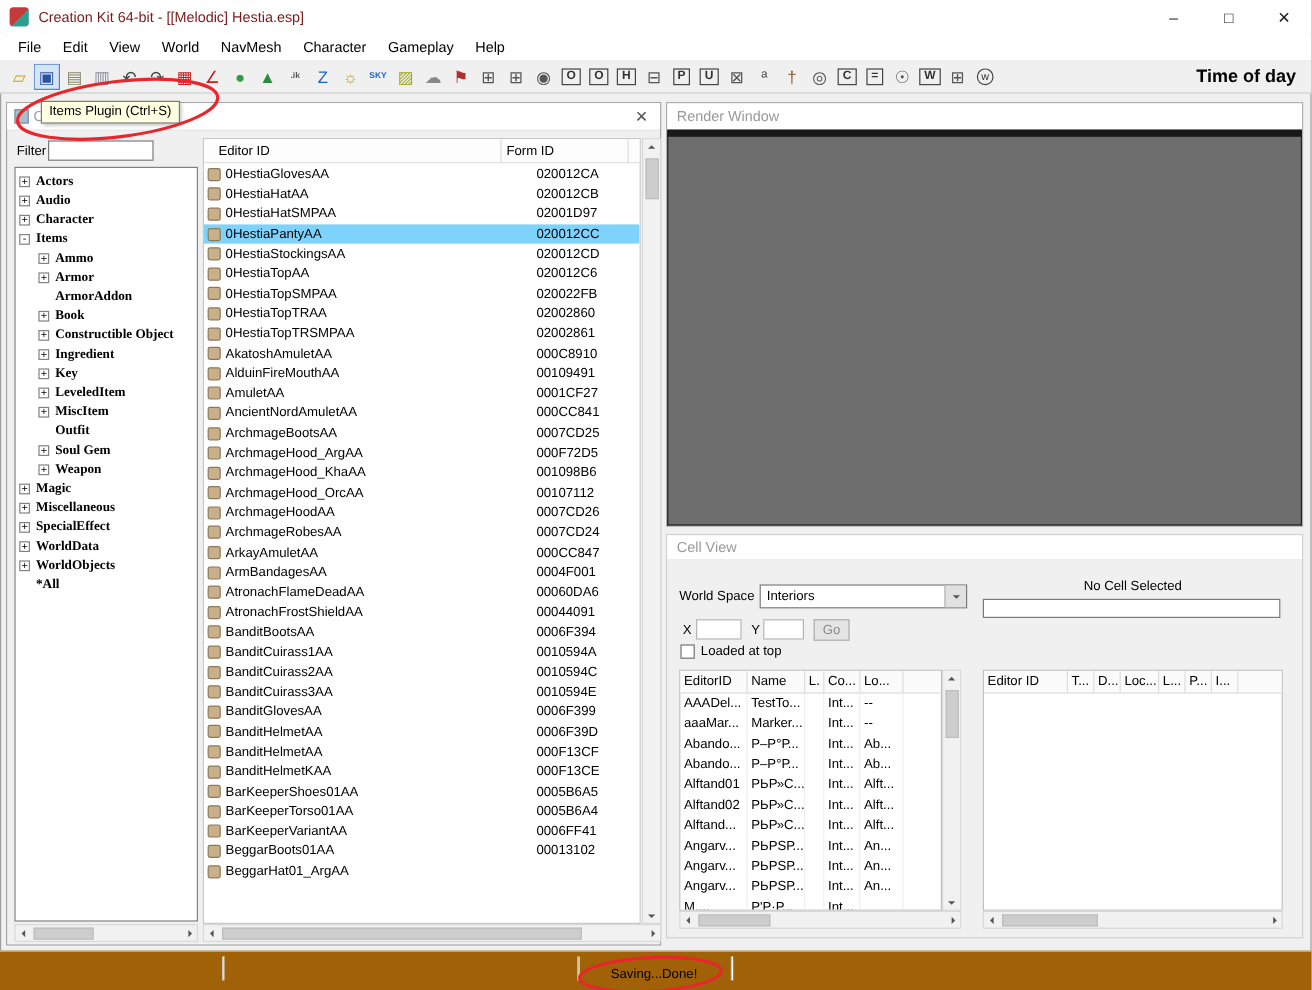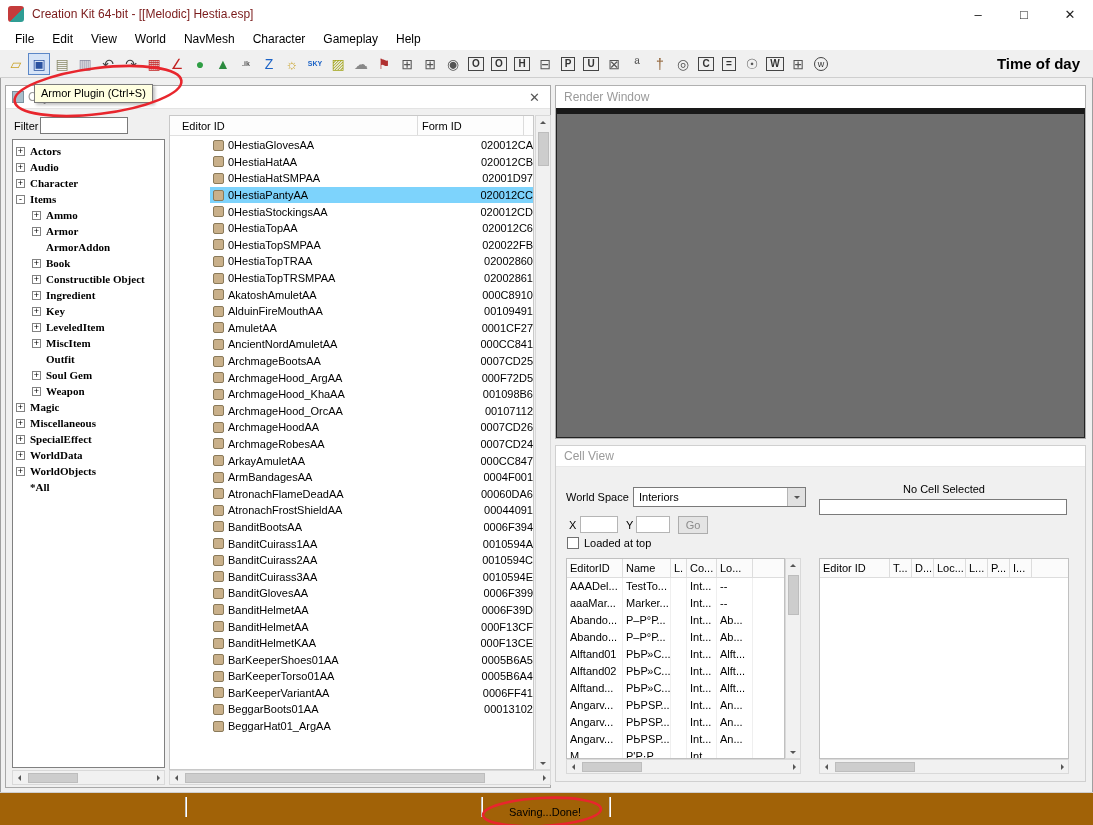--- a/index.html
+++ b/index.html
@@ -76,21 +76,21 @@
   .expander:empty { visibility:hidden; }
   .tree-label { font-weight:bold;font-family:Liberation Serif, serif; }
 
   .obj-list { position:absolute; left:163px; top:29px; width:365px; height:655px;
     background:#fff; border:1px solid #c8c8c8; overflow:hidden; }
   .list-header { height:20px; display:flex; background:#fdfdfd; border-bottom:1px solid #e0e0e0; }
   .lh { padding:4px 0 0 4px; border-right:1px solid #dcdcdc; overflow:hidden; white-space:nowrap; height:100%; }
   .lh1 { width:248px; padding-left:12px; }
   .lh2 { width:106px; }
   .lh-fill { flex:1; border-right:none; }
-  .list-body { position:absolute; left:0; top:21px; right:0; bottom:0; overflow:hidden;padding-left:40px; }
+  .list-body { position:absolute; left:0; top:21px; right:0; bottom:0; overflow:hidden; }
   .list-row { height:16.6px; display:flex; align-items:center; white-space:nowrap; }
   .list-row.selected { background:#7dd3fc; }
   .row-icon { width:11px; height:11px; margin:0 4px 0 3px; background:#c9b08a;
     border:1px solid #8a7a5a; border-radius:2px; flex:none; }
   .cell-editor { width:227px; overflow:hidden; }
   .cell-form { padding-left:32px; }
 
   .list-vscroll { left:529px; top:29px; width:16px; height:655px; }
   .list-vscroll .sb-thumb { top:16px; left:2px; width:11px; height:34px; }
   .tree-hscroll { left:6px; top:684px; width:153px; height:15px; }
@@ -793,18 +793,18 @@
   </div>
 </div>
 
 <div class="status-bar">
   <span class="sb-div" style="left:185px;"></span>
   <span class="sb-div" style="left:481px;"></span>
   <span class="sb-div" style="left:609px;"></span>
   <span class="status-text">Saving...Done!</span>
 </div>
 
-<div class="tooltip">Armor Plugin (Ctrl+S)</div>
+<div class="tooltip">Items Plugin (Ctrl+S)</div>
 
 <svg class="annotations" width="1093" height="825">
   <ellipse cx="98" cy="91" rx="84" ry="23" transform="rotate(-7 98 91)" fill="none" stroke="#e8262d" stroke-width="2.6"></ellipse>
   <ellipse cx="542" cy="812" rx="59" ry="14" transform="rotate(-3 542 812)" fill="none" stroke="#e8262d" stroke-width="2.6"></ellipse>
 </svg>
 
 </body></html>

